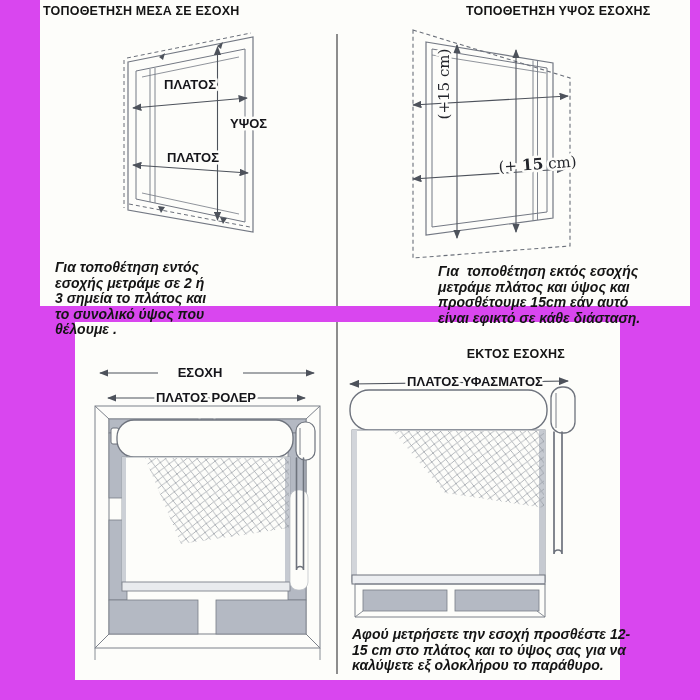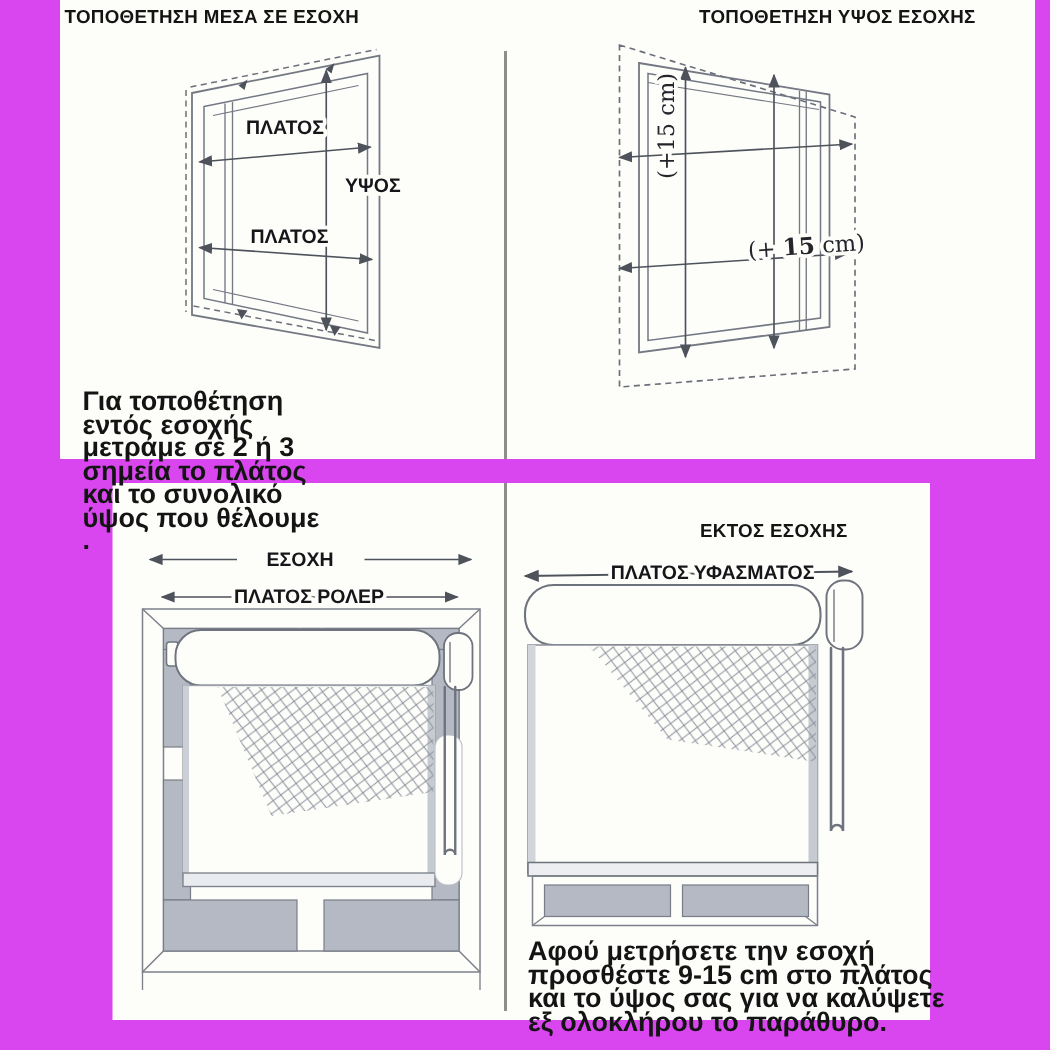--- a/index.html
+++ b/index.html
@@ -5,21 +5,21 @@
   html,body { margin:0; padding:0; }
   body { background:#f5f0e7; font-family:"Liberation Sans",sans-serif; }
   .page { position:relative; width:700px; height:700px; background:#d946ef; overflow:hidden; }
   .panel { position:absolute; background:#fdfdfa; }
   .panel-top { left:40px; top:0; width:650px; height:306px; }
   .panel-bottom { left:75px; top:322px; width:545px; height:358px; }
   .divider { position:absolute; left:336px; width:2px; background:#8d8d8d; }
   .divider-top { top:34px; height:272px; }
   .divider-bottom { top:322px; height:352px; }
   .title { position:absolute; font-weight:bold; font-size:12.5px; color:#141414; white-space:nowrap; letter-spacing:.2px; }
-  .para { position:absolute; font-weight:bold; font-size:18px; line-height:15.5px; color:#141414; white-space:pre-wrap; }
+  .para { position:absolute; font-weight:bold; font-size:14px; line-height:15.5px; color:#141414; white-space:pre-wrap;font-style:italic; }
   svg.diagram { position:absolute; overflow:visible; }
   .dl { font-family:"Liberation Sans",sans-serif; font-weight:bold; font-size:13px; fill:#15151a; }
   .serif { font-family:"DejaVu Serif",serif; font-size:15px; fill:#23252b; }
   .halo { paint-order:stroke; stroke:#fdfdfa; stroke-width:5px; stroke-linejoin:round; }
 </style>
 </head>
 <body>
 
 <div class="page">
 
@@ -86,20 +86,21 @@
     <g stroke="#4d525b" stroke-width="1.1" fill="none">
       <line x1="52" y1="21" x2="52" y2="214" marker-start="url(#trA)" marker-end="url(#trA)"></line>
       <line x1="111" y1="26" x2="111" y2="208" marker-start="url(#trA)" marker-end="url(#trA)"></line>
       <line x1="8" y1="81" x2="163" y2="72" marker-start="url(#trA)" marker-end="url(#trA)"></line>
       <line x1="8" y1="155" x2="160" y2="145" marker-start="url(#trA)" marker-end="url(#trA)"></line>
     </g>
     <text class="serif halo" x="44" y="60" text-anchor="middle" transform="rotate(-90 44 60)">(+15 cm)</text>
     <text class="serif halo" x="94" y="148" transform="rotate(-4 94 148)"><tspan>(+ </tspan><tspan font-weight="bold" font-size="15.5">15</tspan><tspan> cm)</tspan></text>
   </svg>
 
+  <div class="para" style="left:438px; top:264px; width:212px;">Για  τοποθέτηση εκτός εσοχής μετράμε πλάτος και ύψος και προσθέτουμε 15cm εάν αυτό είναι εφικτό σε κάθε διάσταση.</div>
 
   <svg class="diagram" style="left:85px; top:352px;" width="245" height="310" viewBox="0 0 245 310">
     <defs>
       <marker id="blA" viewBox="0 0 10 8" refX="9" refY="4" markerWidth="8.5" markerHeight="7" orient="auto-start-reverse">
         <path d="M0,0L10,4L0,8z" fill="#4d525b"></path>
       </marker>
       <pattern id="blH" width="9" height="9" patternUnits="userSpaceOnUse" patternTransform="rotate(8)">
         <path d="M0,0 L9,9 M9,0 L0,9" stroke="#8f959e" stroke-width="0.7"></path>
       </pattern>
     </defs>
@@ -173,15 +174,15 @@
     </g>
     <g>
       <path d="M10,216 L200,216 L200,249 L10,249 Z" fill="none" stroke="#7c818a" stroke-width="1"></path>
       <rect x="18" y="222" width="84" height="21" fill="#b4b9c3" stroke="#787d87" stroke-width="0.8"></rect>
       <rect x="110" y="222" width="84" height="21" fill="#b4b9c3" stroke="#787d87" stroke-width="0.8"></rect>
       <path d="M10,249 L18,243 M200,249 L192,243" stroke="#7c818a" stroke-width="0.9" fill="none"></path>
     </g>
     <path d="M209,64 L209,186 A4,4 0 0 1 217,186 L217,64" fill="none" stroke="#6e737d" stroke-width="1.7" stroke-linecap="round"></path>
   </svg>
 
-  <div class="para" style="left:352px; top:627px; width:292px;">Αφού μετρήσετε την εσοχή προσθέστε 9-15 cm στο πλάτος και το ύψος σας για να καλύψετε εξ ολοκλήρου το παράθυρο.</div>
+  <div class="para" style="left:352px; top:627px; width:292px;">Αφού μετρήσετε την εσοχή προσθέστε 12-15 cm στο πλάτος και το ύψος σας για να καλύψετε εξ ολοκλήρου το παράθυρο.</div>
 
 </div>
 
 </body></html>

